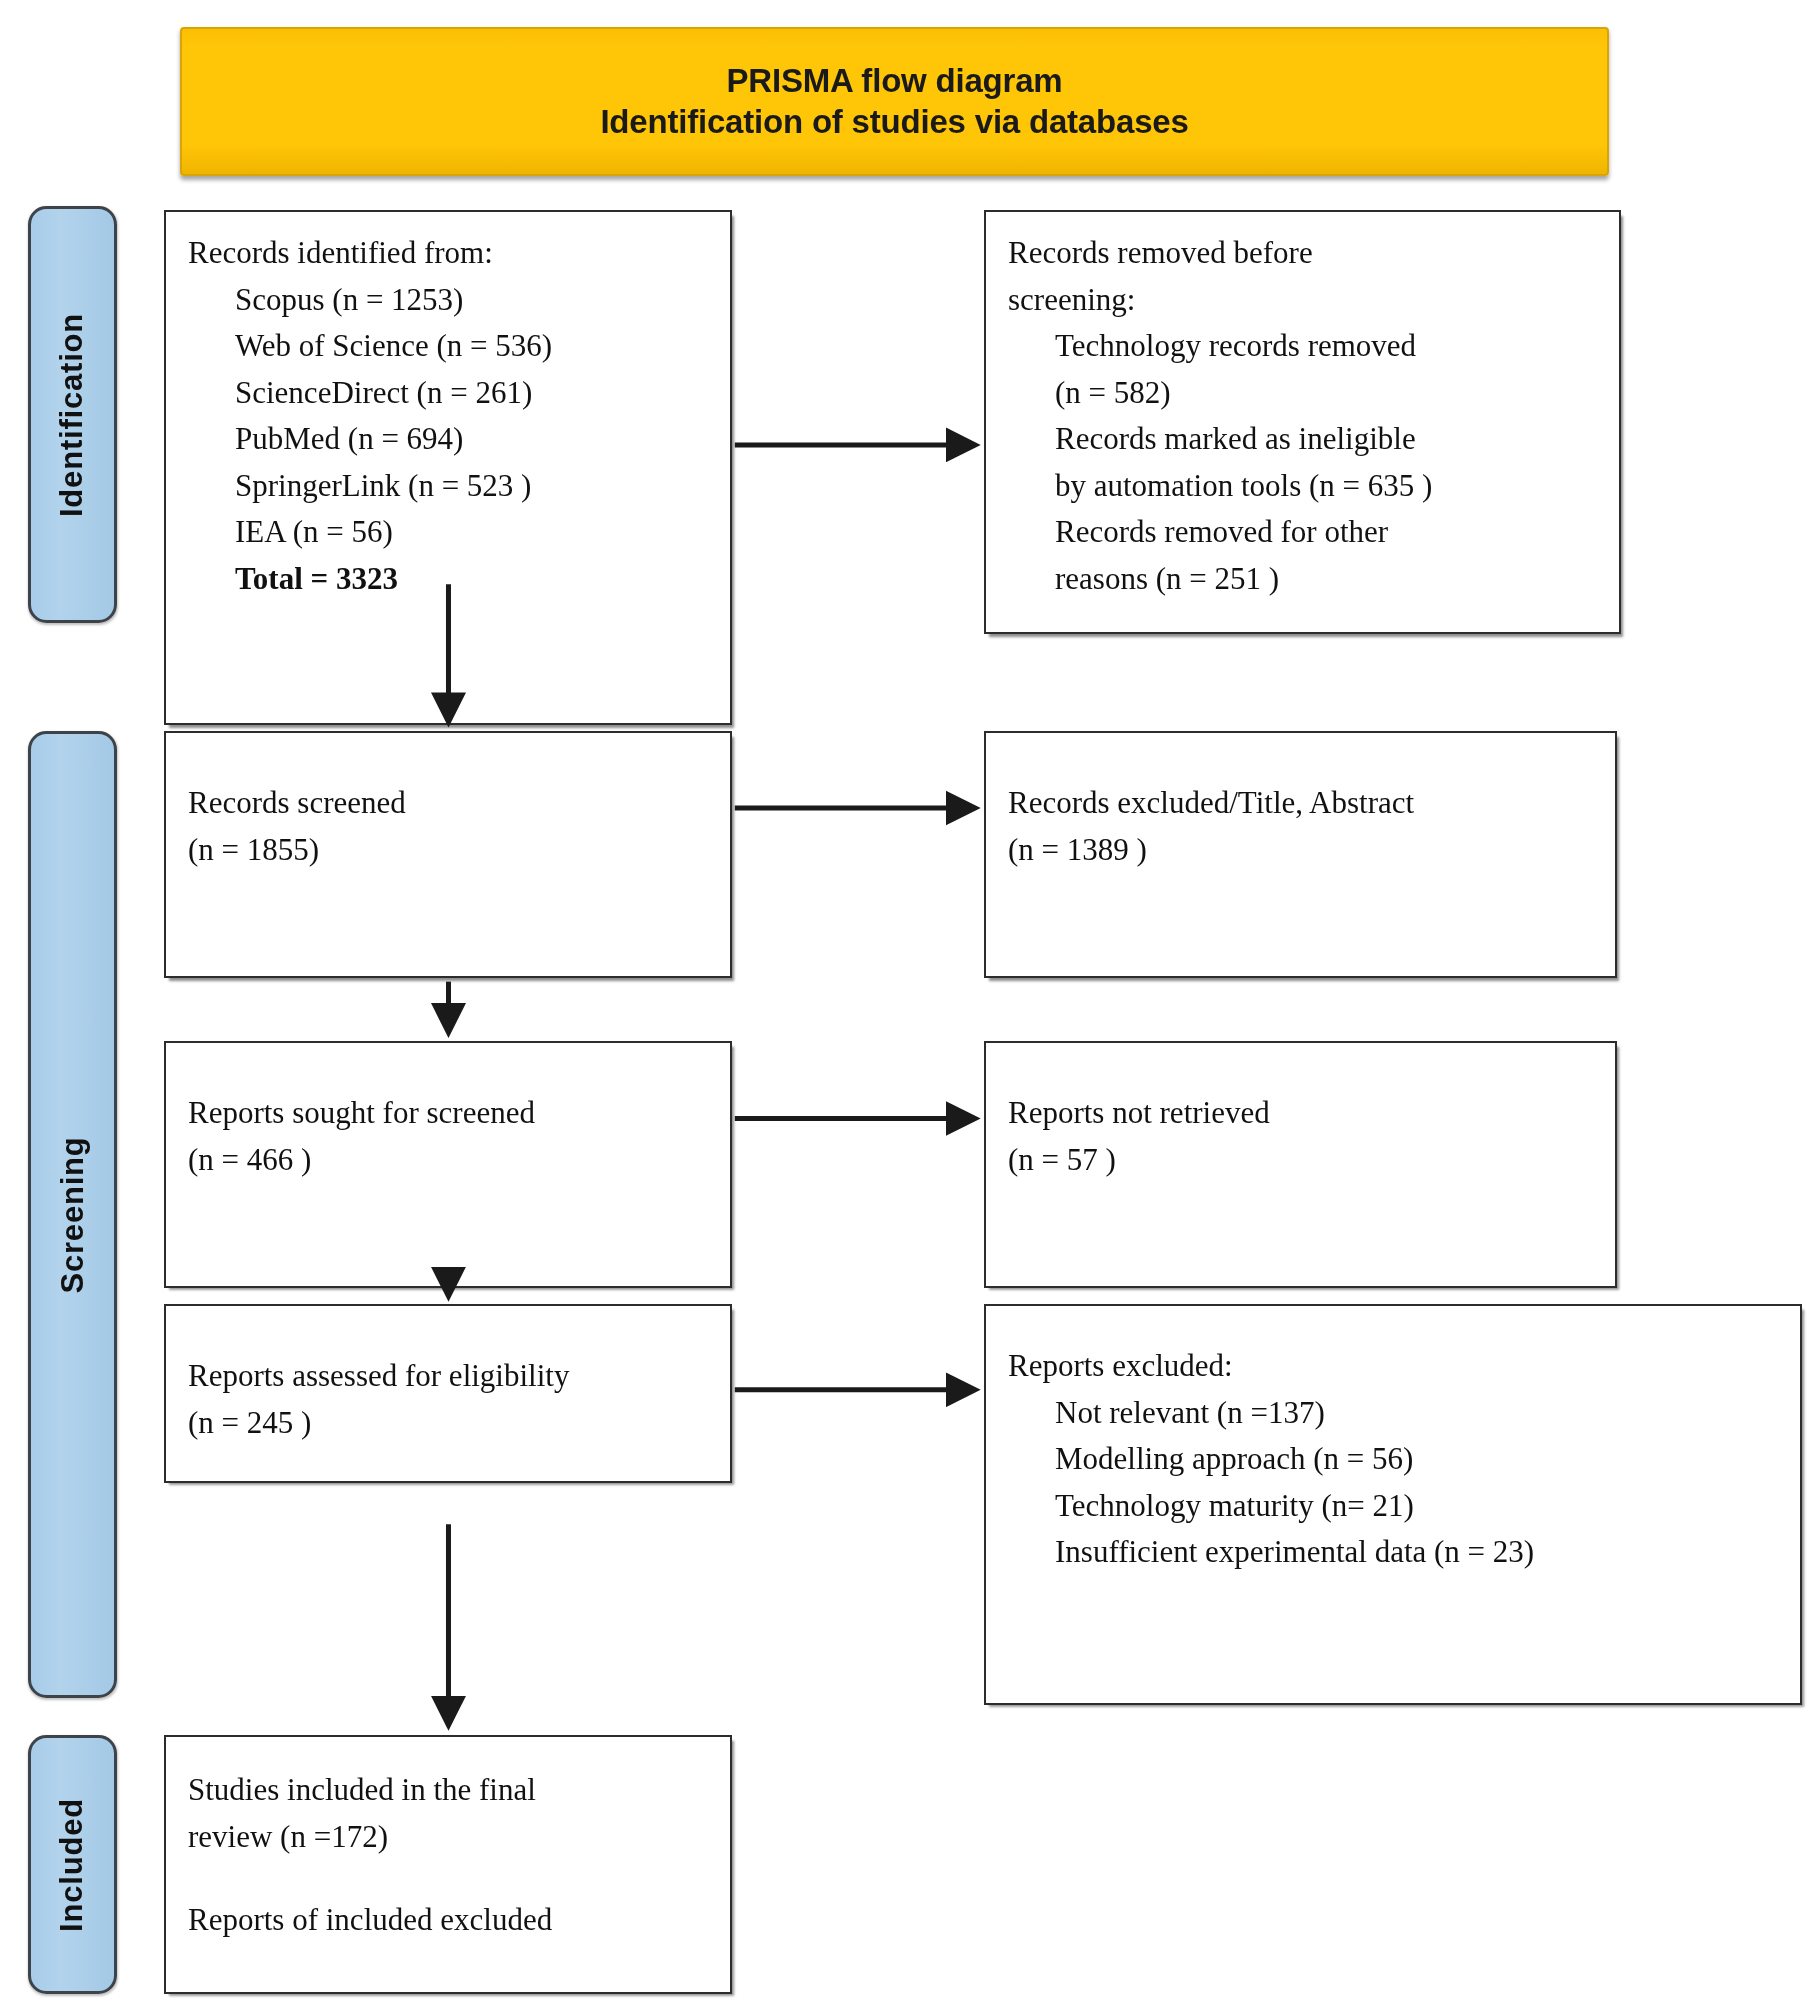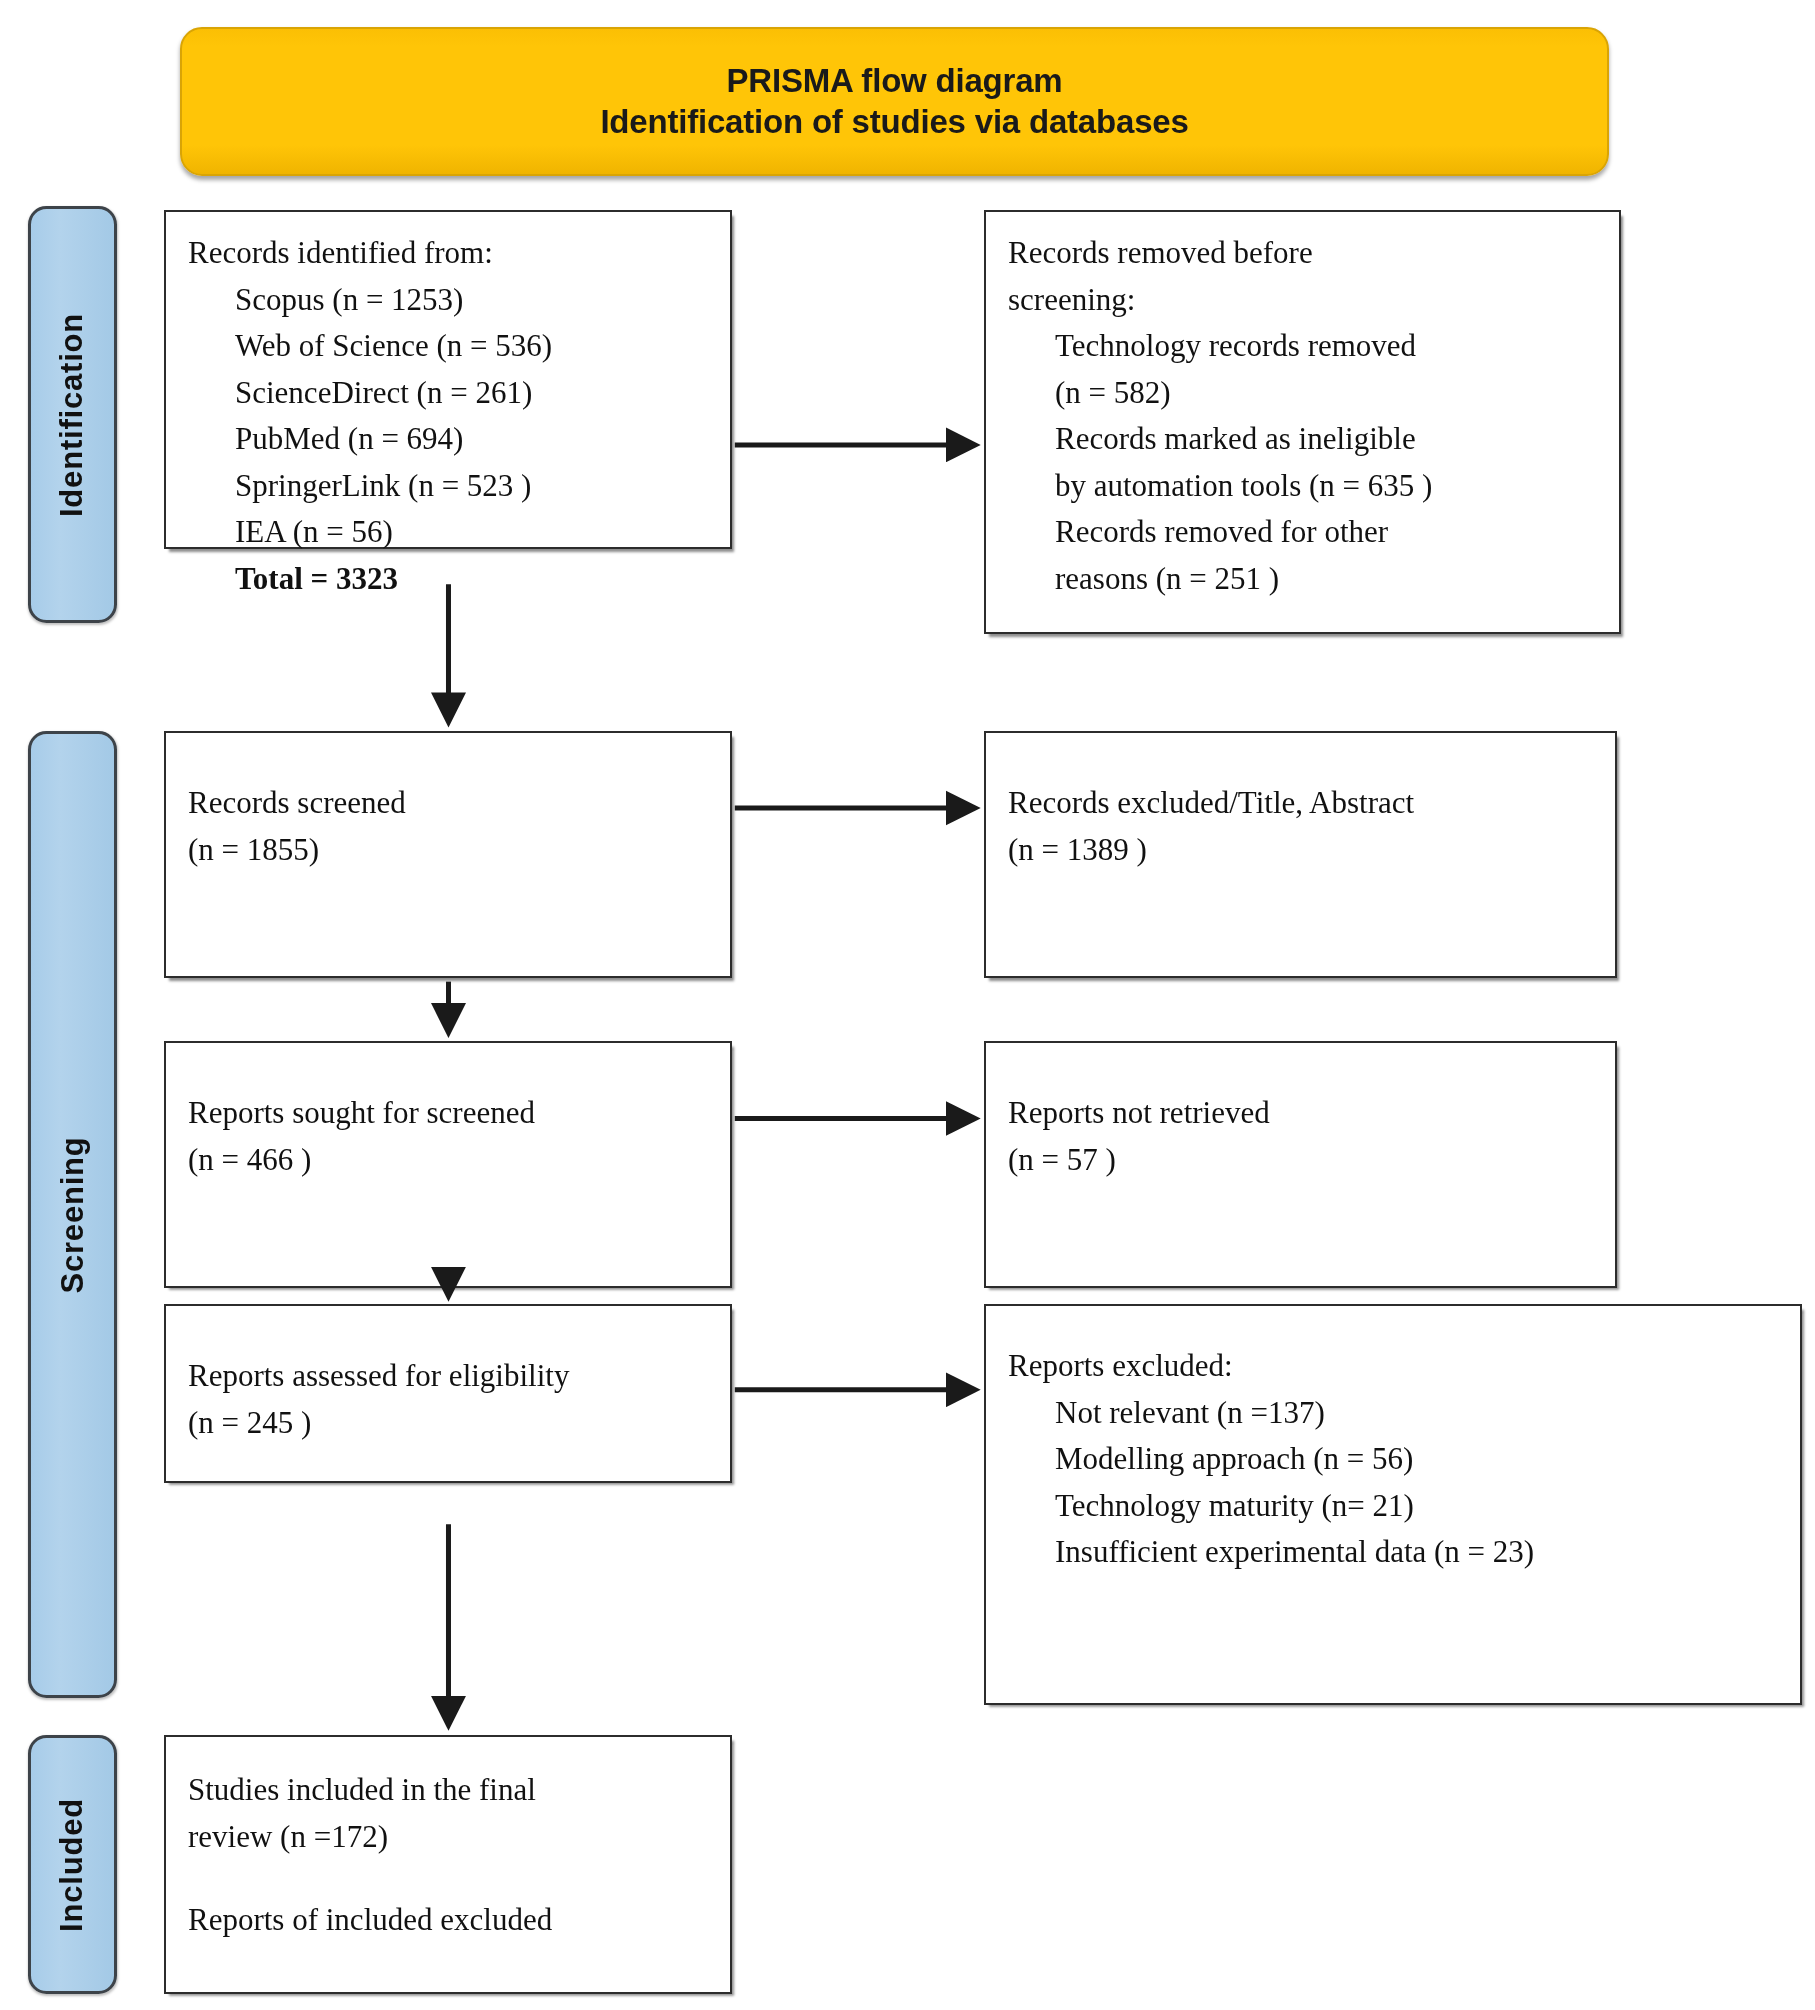--- a/index.html
+++ b/index.html
@@ -21,21 +21,21 @@
 
   
   .banner {
     position: absolute;
     left: 180px;
     top: 27px;
     width: 1429px;
     height: 149px;
     background: linear-gradient(to bottom, #fbbf04 0%, #ffc507 12%, #ffc507 80%, #f0b400 100%);
     border: 2.5px solid #d9a405;
-    border-radius: 22px;
+    border-radius: 4px;
     box-shadow: 0 3.3px 4.2px rgba(0,0,0,0.35);
     box-sizing: border-box;
     display: flex;
     flex-direction: column;
     align-items: center;
     justify-content: center;
   }
   .banner-line {
     font-family: "Liberation Sans", "DejaVu Sans", sans-serif;
     font-weight: bold;
@@ -82,21 +82,21 @@
   .box-body {
     padding: 18.4px 22px 0 22px;
     font-size: 31px;
     line-height: 1.50;
     color: #111111;
   }
   .ln  { white-space: nowrap; }
   .ind { padding-left: 47px; white-space: nowrap; }
   .bold { font-weight: bold; }
 
-  #box-identified  { left: 164px;  top: 210px;  width: 568px;  height: 339px; }
+  #box-identified  { left: 164px;  top: 210px;  width: 568px;  height: 515px; }
   #box-removed     { left: 984px; top: 210px;  width: 637px;  height: 424px; }
   #box-screened    { left: 164px;  top: 731px;  width: 568px;  height: 247px; }
   #box-excluded-ta { left: 984px; top: 731px;  width: 633px;  height: 247px; }
   #box-sought      { left: 164px;  top: 1041px; width: 568px;  height: 247px; }
   #box-notretr     { left: 984px; top: 1041px; width: 633px;  height: 247px; }
   #box-eligibility { left: 164px;  top: 1304px; width: 568px;  height: 179px; }
   #box-rep-excl    { left: 984px; top: 1304px; width: 818px;  height: 401px; }
   #box-included    { left: 164px;  top: 1735px; width: 568px;  height: 259px; }
 
   #box-screened .box-body,

